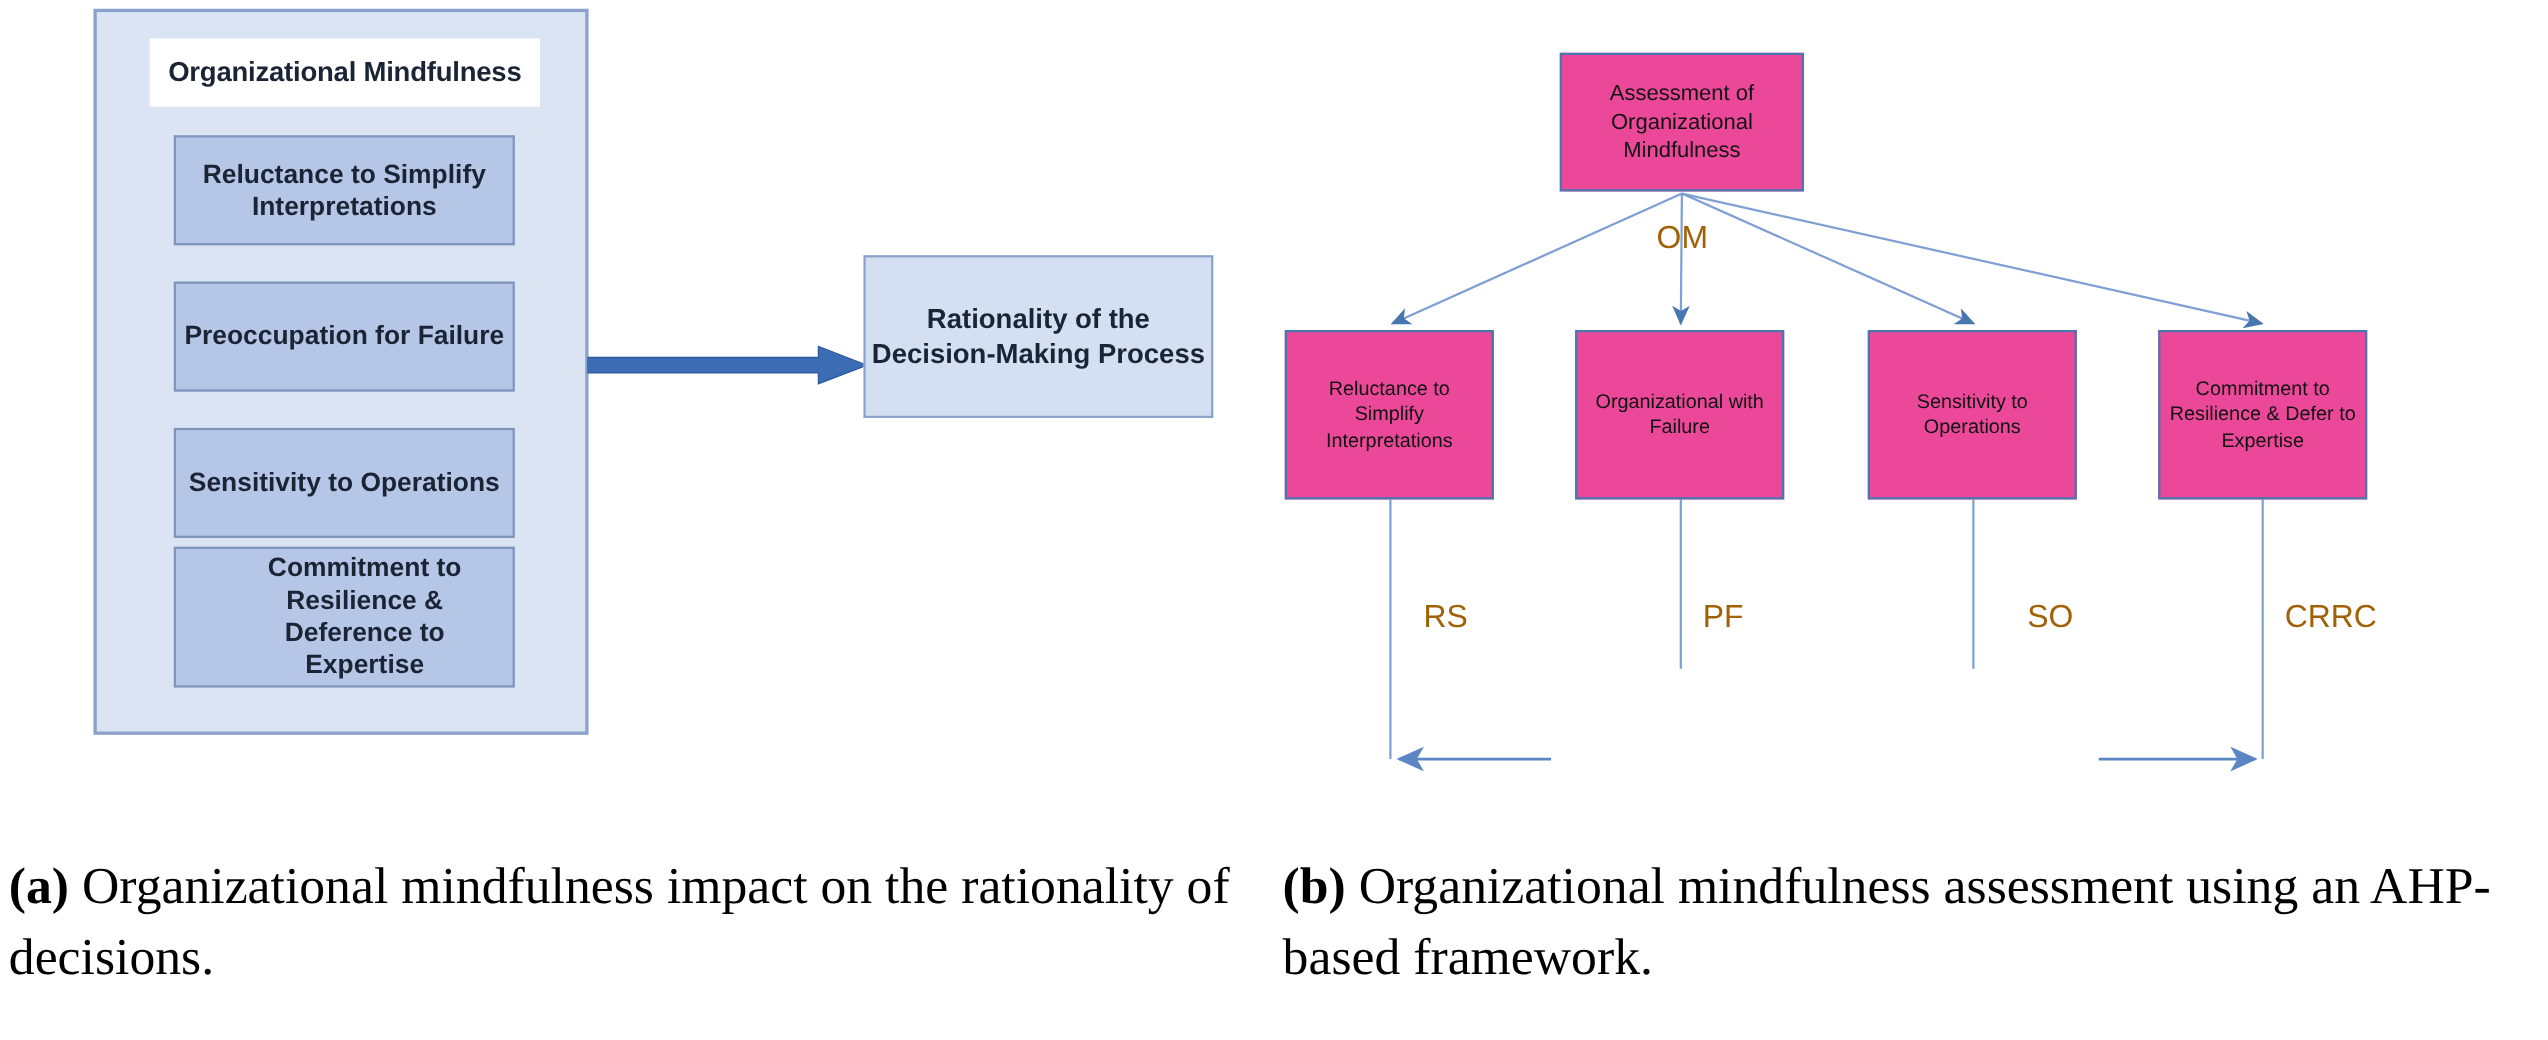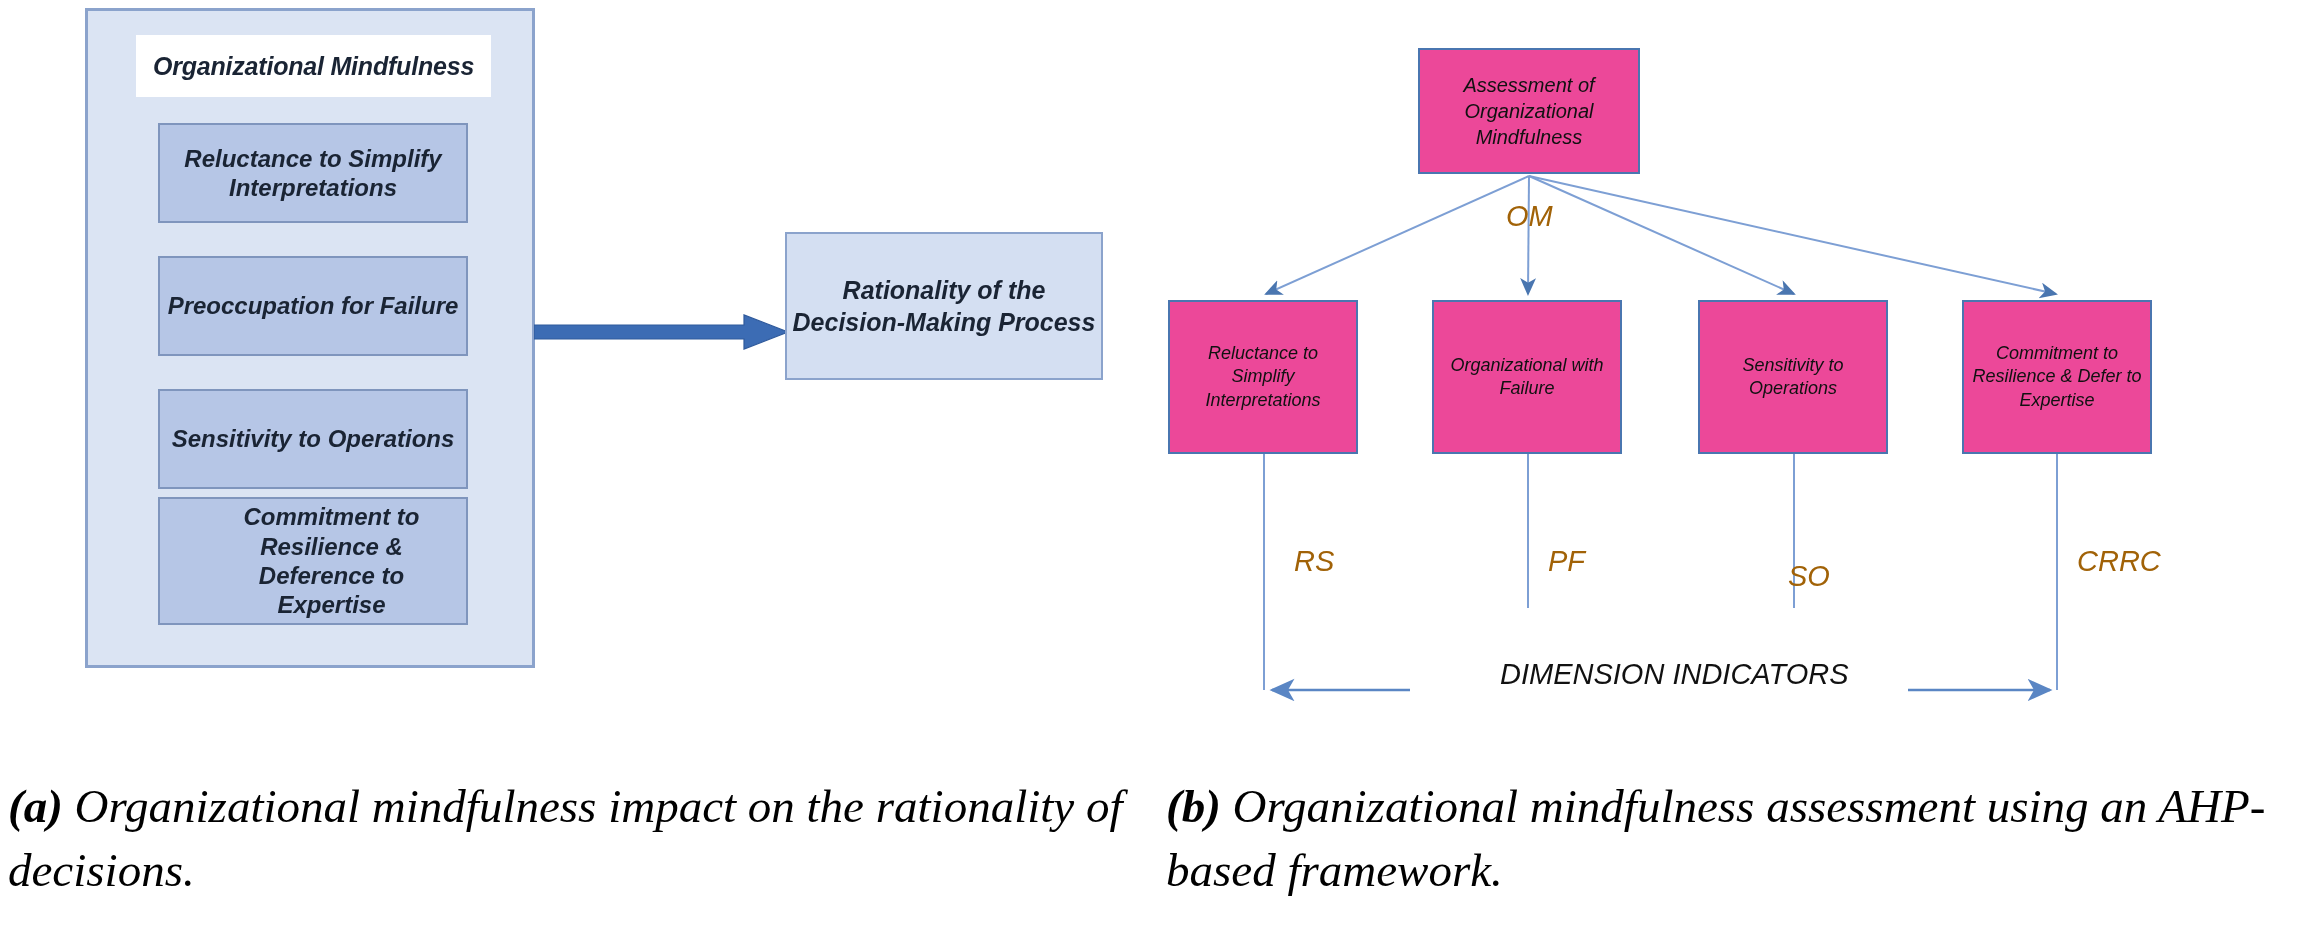--- a/index.html
+++ b/index.html
@@ -13,21 +13,20 @@
     font-family: "Liberation Sans", sans-serif;
     position: relative;
     overflow: hidden;
   }
 
   .figure-root {
     position: absolute;
     left: 0; top: 0;
     width: 2316px;
     height: 777px;
-    font-style: italic;
   }
 
   
   .panel-a {
     position: absolute;
     left: 0; top: 0;
     width: 1160px;
     height: 750px;
   }
 
@@ -161,21 +160,21 @@
 
   .ahp-tag {
     position: absolute;
     font-size: 29px;
     color: #a16207;
     white-space: nowrap;
   }
   .tag-om   { left: 346px; top: 200px; }
   .tag-rs   { left: 122px; top: 545px; margin-left: 12px; }
   .tag-pf   { left: 388px; top: 545px; }
-  .tag-so   { left: 628px; top: 545px; margin-top: 15px; }
+  .tag-so   { left: 683px; top: 545px; }
   .tag-crrc { left: 917px; top: 545px; }
 
   .dim-label {
     position: absolute;
     left: 340px;
     top: 658px;
     font-size: 29px;
     color: #111111;
     white-space: nowrap;
   }
@@ -279,21 +278,20 @@
     <div class="ahp-box ahp-leaf ahp-leaf-3">Commitment to Resilience &amp; Defer to Expertise</div>
 
     <div class="ahp-tag tag-rs">RS</div>
 
     <div class="ahp-tag tag-pf">PF</div>
 
     <div class="ahp-tag tag-so">SO</div>
 
     <div class="ahp-tag tag-crrc">CRRC</div>
 
-    <div class="dim-label">DIMENSION INDICATORS</div>
   </div>
 
   <div class="captions">
     <div class="caption caption-a"><b>(a)</b><span> Organizational mindfulness impact on the rationality of decisions.</span></div>
 
     <div class="caption caption-b"><b>(b)</b><span> Organizational mindfulness assessment using an AHP-based framework.</span></div>
   </div>
 
 </div>
 

